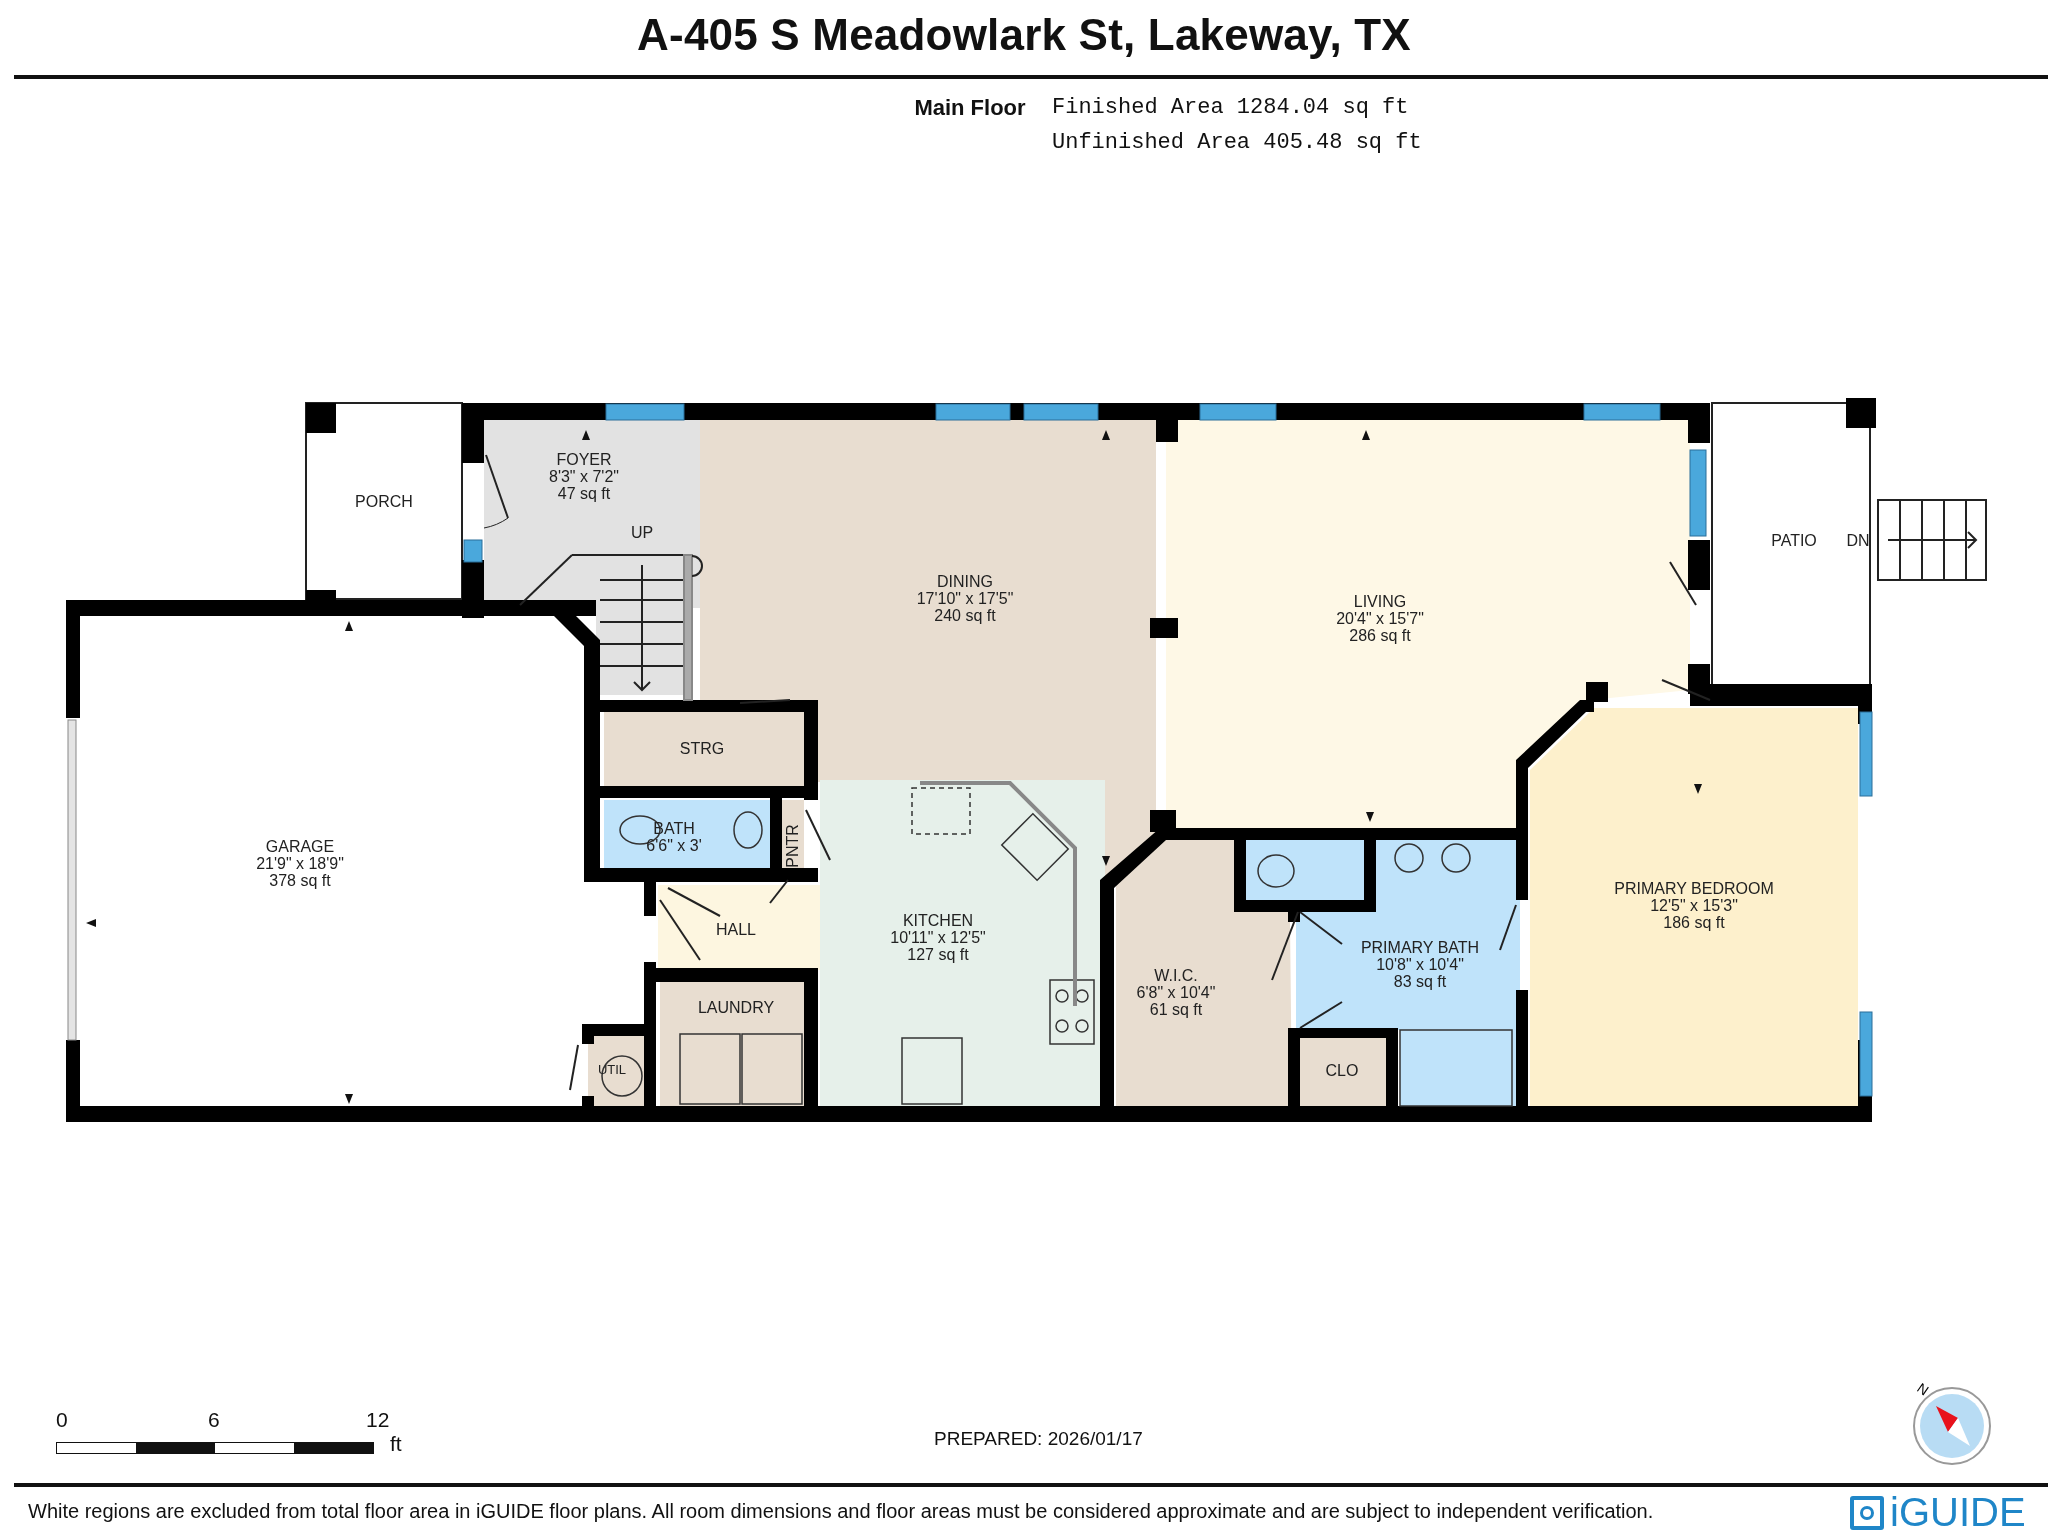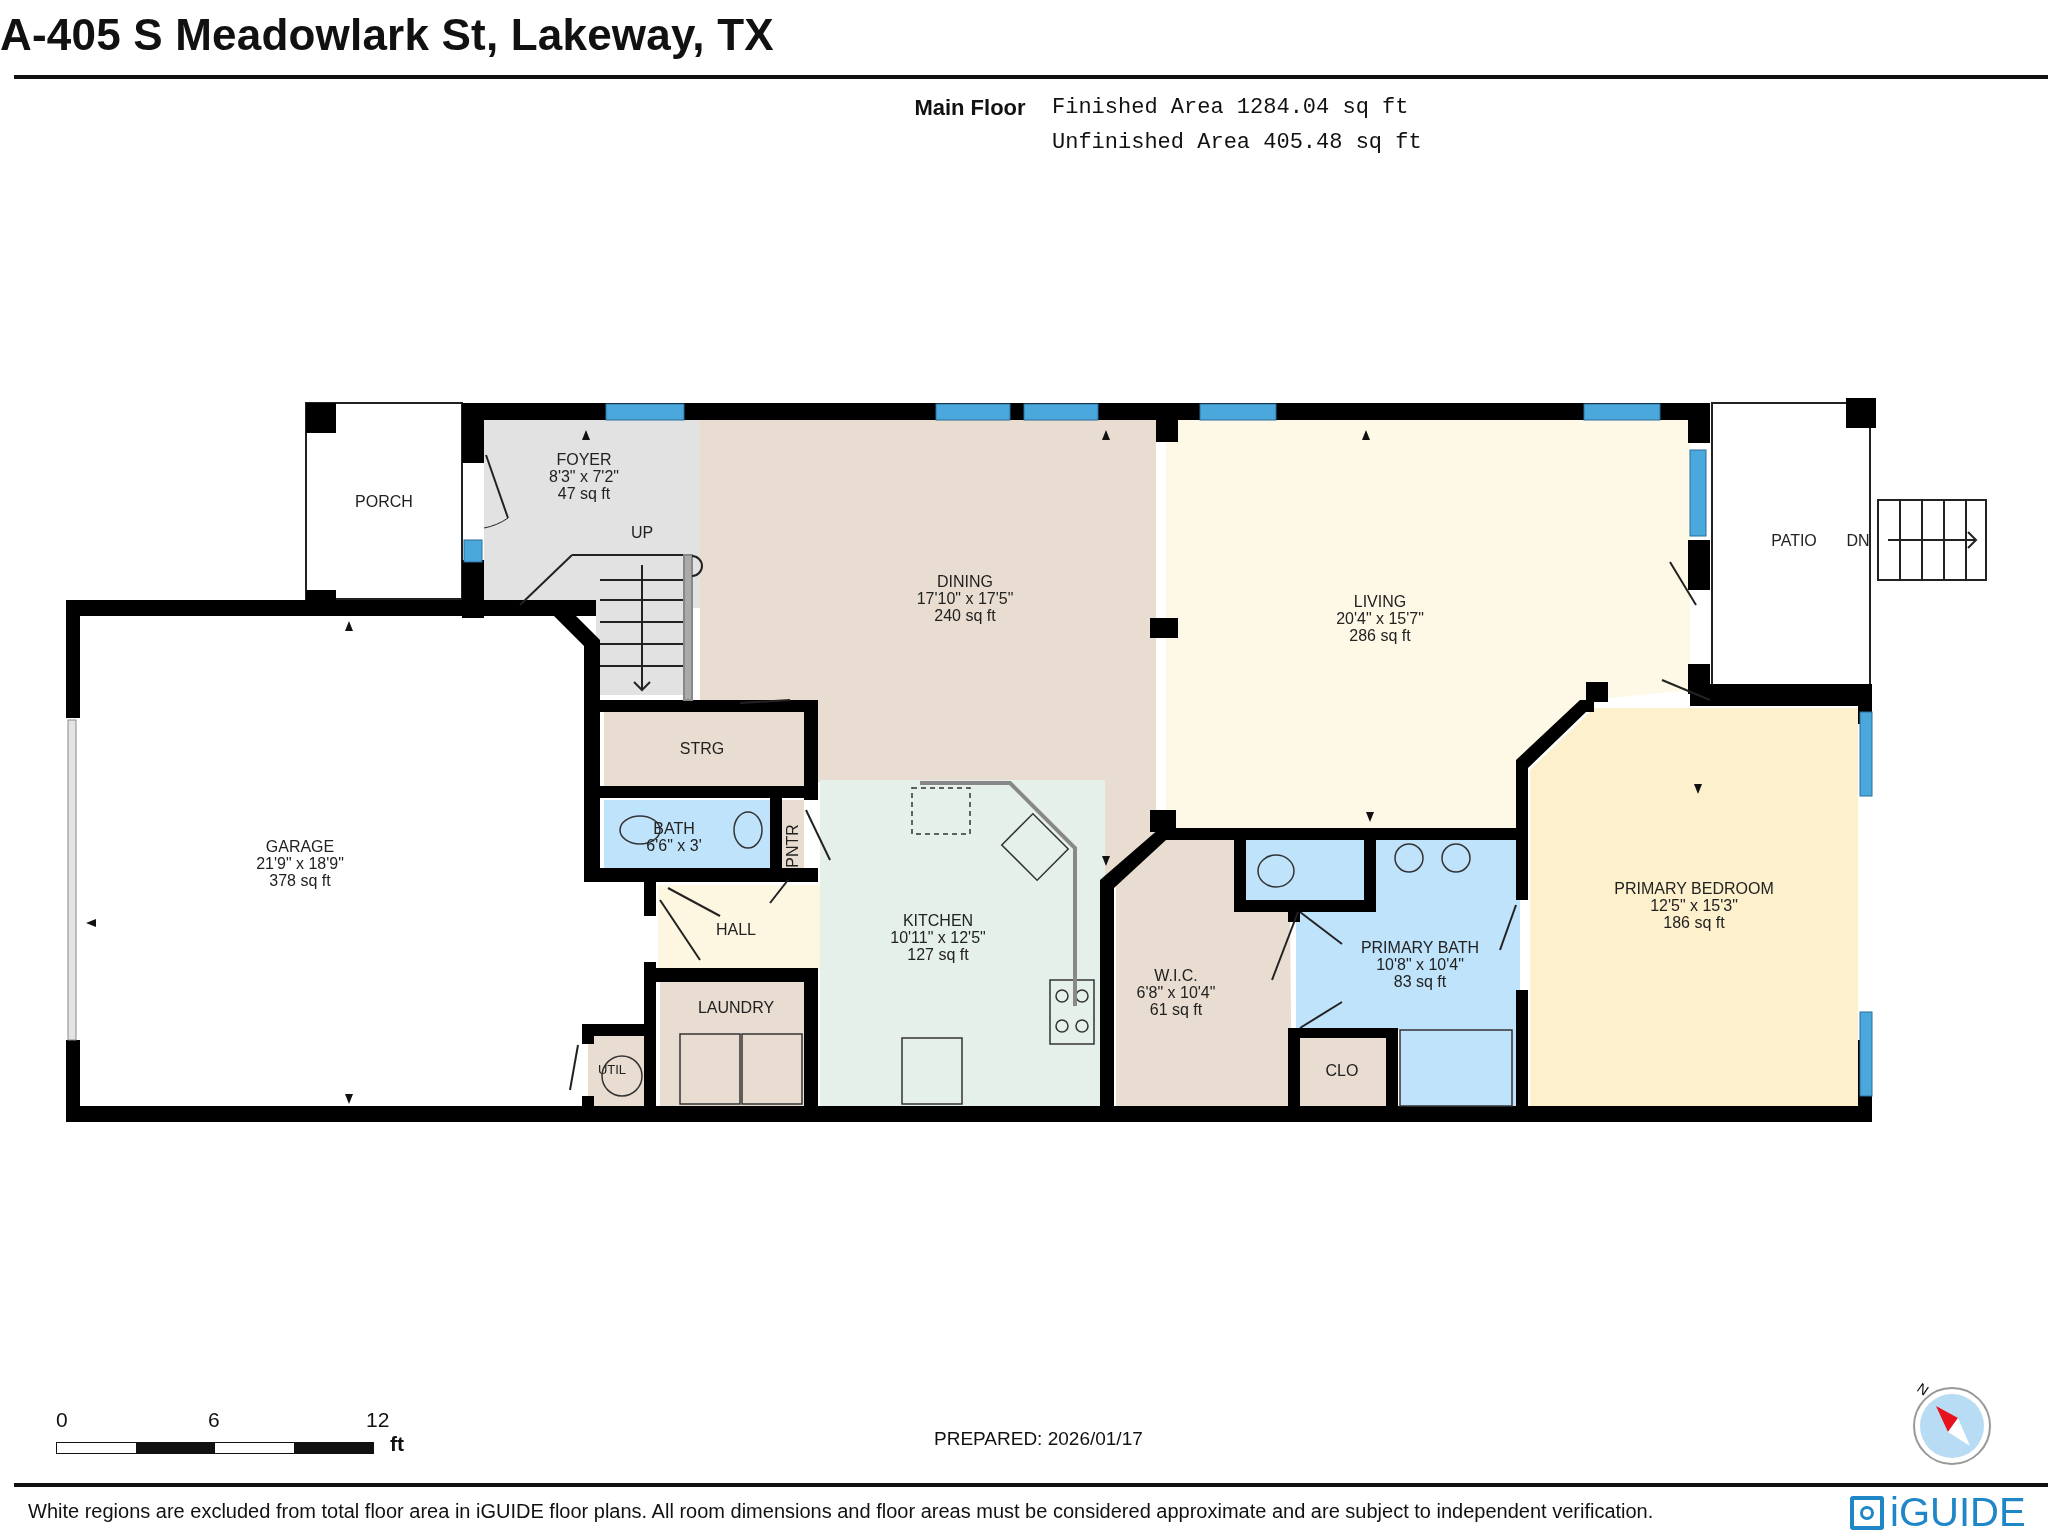--- a/index.html
+++ b/index.html
@@ -1,29 +1,29 @@
 <!DOCTYPE html>
 <html><head>
 <meta charset="utf-8">
 <style>
   html,body{margin:0;padding:0;background:#fff;}
   body{width:2048px;height:1533px;position:relative;overflow:hidden;font-family:"Liberation Sans",sans-serif;color:#111;}
-  .title{position:absolute;left:0;top:10px;width:2048px;text-align:left;font-size:44px;font-weight:bold;letter-spacing:0.2px;}
+  .title{position:absolute;left:0;top:10px;width:2048px;text-align:center;font-size:44px;font-weight:bold;letter-spacing:0.2px;}
   .title-rule{position:absolute;left:14px;top:75px;width:2034px;height:4px;background:#111;}
   .area-summary{position:absolute;top:90px;left:912px;font-size:22px;line-height:35px;}
   .area-summary .floor-label{position:absolute;left:0;top:0;font-weight:bold;width:116px;text-align:center;}
   .area-summary .lines{position:absolute;left:140px;top:0;white-space:nowrap;font-family:Liberation Mono, monospace;}
   svg.plan{position:absolute;left:0;top:0;}
   .rl{font-family:"Liberation Sans",sans-serif;font-size:16px;fill:#222;text-anchor:middle;}
   .scale{position:absolute;left:56px;top:1408px;}
   .scale .nums{position:relative;height:24px;font-size:21px;}
   .scale .nums span{position:absolute;top:0;}
   .scale .bar{position:absolute;top:34px;left:0;width:316px;height:10px;border:1px solid #111;display:flex;}
   .scale .seg{flex:1;height:10px;}
-  .scale .unit{position:absolute;left:334px;top:24px;font-size:21px;font-weight:bold;}
+  .scale .unit{position:absolute;left:334px;top:24px;font-size:21px;}
   .prepared{position:absolute;left:918px;top:1428px;font-size:19px;margin-left:16px;}
   .compass{position:absolute;left:1900px;top:1372px;width:100px;height:100px;}
   .foot-rule{position:absolute;left:14px;top:1483px;width:2034px;height:4px;background:#111;}
   .disclaimer{position:absolute;left:28px;top:1500px;font-size:20px;}
   .logo{position:absolute;left:1850px;top:1490px;font-size:40px;color:#1f86c8;font-weight:normal;display:flex;align-items:center;}
   .logo .box{width:26px;height:26px;border:4px solid #1f86c8;border-radius:3px;margin-right:6px;position:relative;}
   .logo .box:after{content:"";position:absolute;left:6px;top:6px;width:8px;height:8px;border:3px solid #1f86c8;border-radius:50%;}
 </style>
 </head>
 <body>

